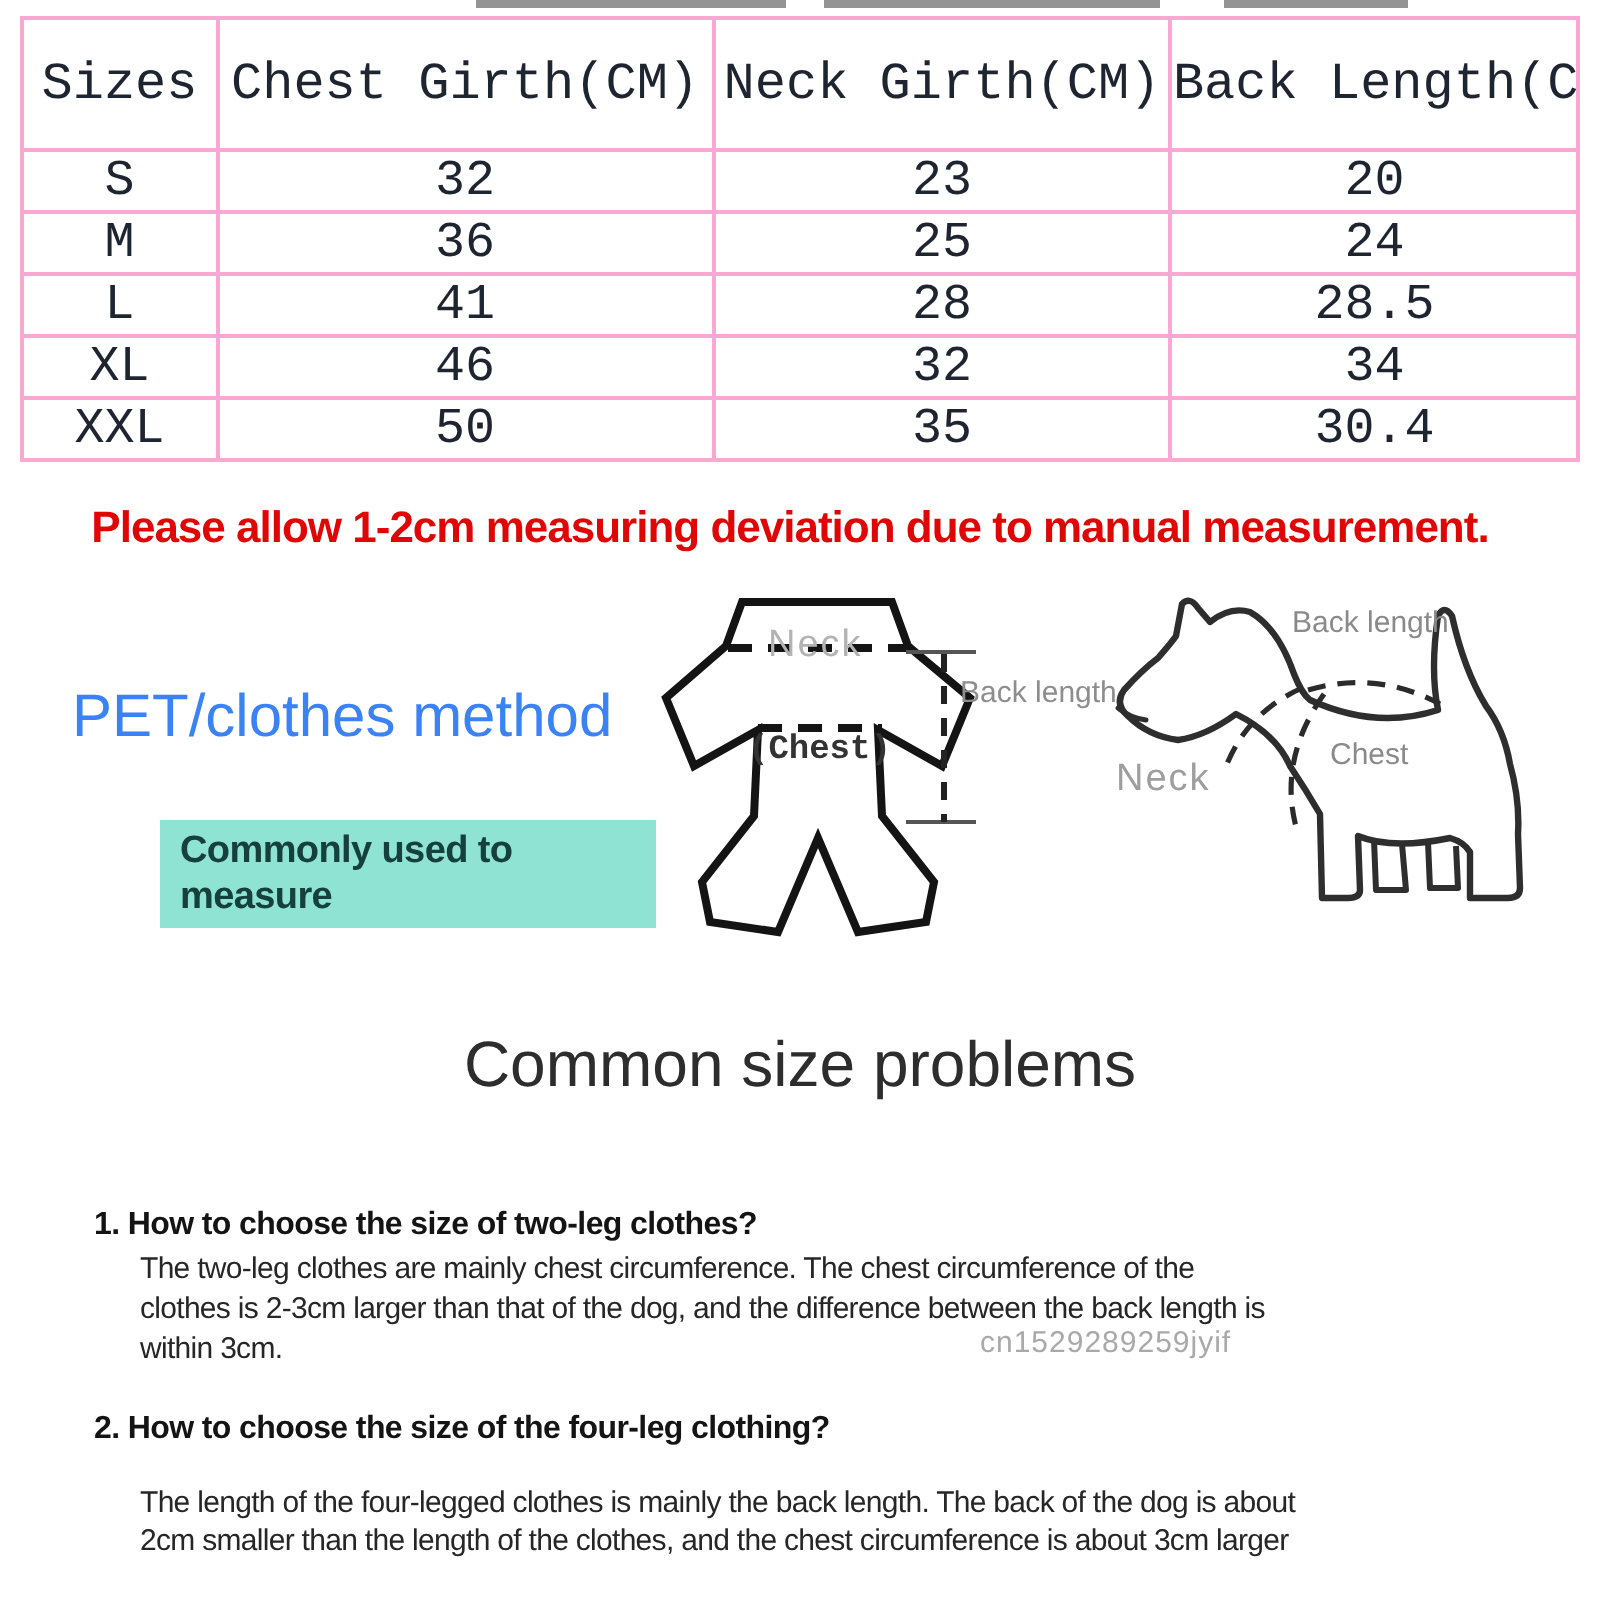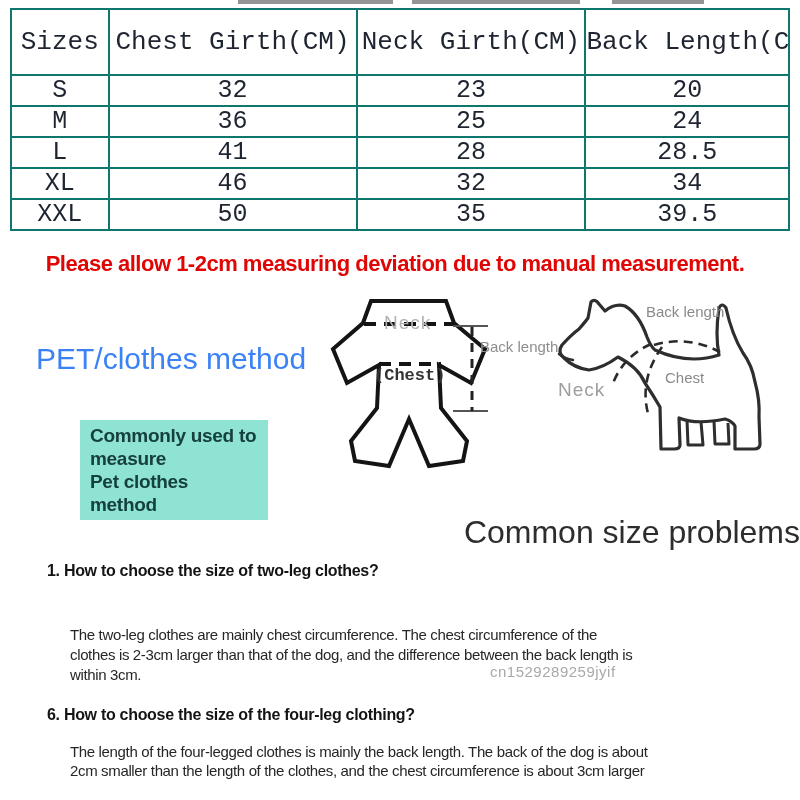--- a/index.html
+++ b/index.html
@@ -17,21 +17,21 @@
   #size-table {
     position: absolute;
     left: 10px; top: 8px;
     width: 780px;
     border-collapse: collapse;
     table-layout: fixed;
     font-family: "Liberation Mono", monospace;
     color: #1e2430;
   }
   #size-table th, #size-table td {
-    border: 2px solid #0f766e;
+    border: 2px solid #f9a8d4;
     text-align: center;
     vertical-align: middle;
     padding: 0;
     font-weight: normal;
     overflow: hidden;
     white-space: nowrap;
   }
   #size-table th { height: 66px; font-size: 26px; }
   #size-table td { height: 31px; font-size: 25px; }
   .col-sizes { width: 92px; }
@@ -59,22 +59,22 @@
 
   
   #measure-title {
     position: absolute;
     left: 36px; top: 342px;
     font-size: 30px;
     color: #3b82f6;
   }
   #measure-highlight {
     position: absolute;
-    left: 80px; top: 420px;
-    width: 188px;
+    left: 80px; top: 410px;
+    width: 248px;
     background: #8fe3d3;
     padding: 4px 10px;
     color: #16403b;
     font-size: 19px;
     line-height: 23px;
     font-weight: bold;
     letter-spacing: -0.3px;
   }
 
   .diagram { position: absolute; }
@@ -87,34 +87,34 @@
   #clothes-back-label   { left: 480px; top: 338px; font-size: 15px; color: #8d8d8d; }
   #dog-back-label       { left: 646px; top: 303px; font-size: 15px; color: #8a8a8a; }
   #dog-neck-label       { left: 558px; top: 379px; font-size: 19px; color: #9e9e9e; letter-spacing: 1px; }
   #dog-chest-label      { left: 665px; top: 369px; font-size: 15px; color: #8a8a8a; }
 
   
   #problems-title {
     position: absolute;
     left: 0; top: 514px;
     width: 800px;
-    text-align: right;
+    text-align: center;
     font-size: 32px;
     color: #2d2d2d;
   }
   .question {
     position: absolute;
     left: 47px;
     font-size: 16px;
     font-weight: bold;
     color: #141414;
     letter-spacing: -0.3px;
     white-space: nowrap;
   }
-  #question-1 { top: 562px; text-align: center; }
+  #question-1 { top: 604px; text-align: center; }
   #question-2 { top: 706px; }
   .answer {
     position: absolute;
     left: 70px;
     font-size: 15px;
     color: #262626;
     letter-spacing: -0.35px;
   }
   #answer-1 { top: 625px; line-height: 20px; }
   #answer-2 { top: 742px; line-height: 19px; }
@@ -169,32 +169,31 @@
       <tr>
         <td>XL</td>
         <td>46</td>
         <td>32</td>
         <td>34</td>
       </tr>
       <tr>
         <td>XXL</td>
         <td>50</td>
         <td>35</td>
-        <td>39.5</td>
+        <td>30.4</td>
       </tr>
     </tbody>
   </table>
 
   <div id="deviation-note">Please allow 1-2cm measuring deviation due to manual measurement.</div>
 
   <div id="measure-title">PET/clothes method</div>
 
   <div id="measure-highlight">
     <div>Commonly used to measure</div>
-    <div>Pet clothes method</div>
   </div>
 
   <svg id="clothes-diagram" class="diagram" viewBox="0 0 230 185">
     <path d="M 46,8 L 121,8 L 129,30 L 160,56 L 146,90 L 114,72 L 116,115 L 142,148 L 138,168
              L 104,173 L 84,126 L 64,173 L 30,168 L 26,148 L 52,115 L 54,72 L 22,90 L 8,56 L 38,30 Z" fill="none" stroke="#141414" stroke-width="4" stroke-linejoin="miter"></path>
     <line x1="39" y1="31" x2="128" y2="31" stroke="#141414" stroke-width="4" stroke-dasharray="12 8"></line>
     <line x1="54" y1="71" x2="116" y2="71" stroke="#141414" stroke-width="4" stroke-dasharray="12 8"></line>
     <line x1="128" y1="33" x2="163" y2="33" stroke="#555555" stroke-width="2"></line>
     <line x1="128" y1="118" x2="163" y2="118" stroke="#555555" stroke-width="2"></line>
     <line x1="147" y1="34" x2="147" y2="118" stroke="#222222" stroke-width="3" stroke-dasharray="9 7"></line>
@@ -225,19 +224,19 @@
 
   <div class="question" id="question-1">1. How to choose the size of two-leg clothes?</div>
   <div class="answer" id="answer-1">
     <div>The two-leg clothes are mainly chest circumference. The chest circumference of the</div>
     <div>clothes is 2-3cm larger than that of the dog, and the difference between the back length is</div>
     <div>within 3cm.</div>
   </div>
 
   <div id="watermark">cn1529289259jyif</div>
 
-  <div class="question" id="question-2">6. How to choose the size of the four-leg clothing?</div>
+  <div class="question" id="question-2">2. How to choose the size of the four-leg clothing?</div>
   <div class="answer" id="answer-2">
     <div>The length of the four-legged clothes is mainly the back length. The back of the dog is about</div>
     <div>2cm smaller than the length of the clothes, and the chest circumference is about 3cm larger</div>
   </div>
 
 </div>
 
 </body></html>

